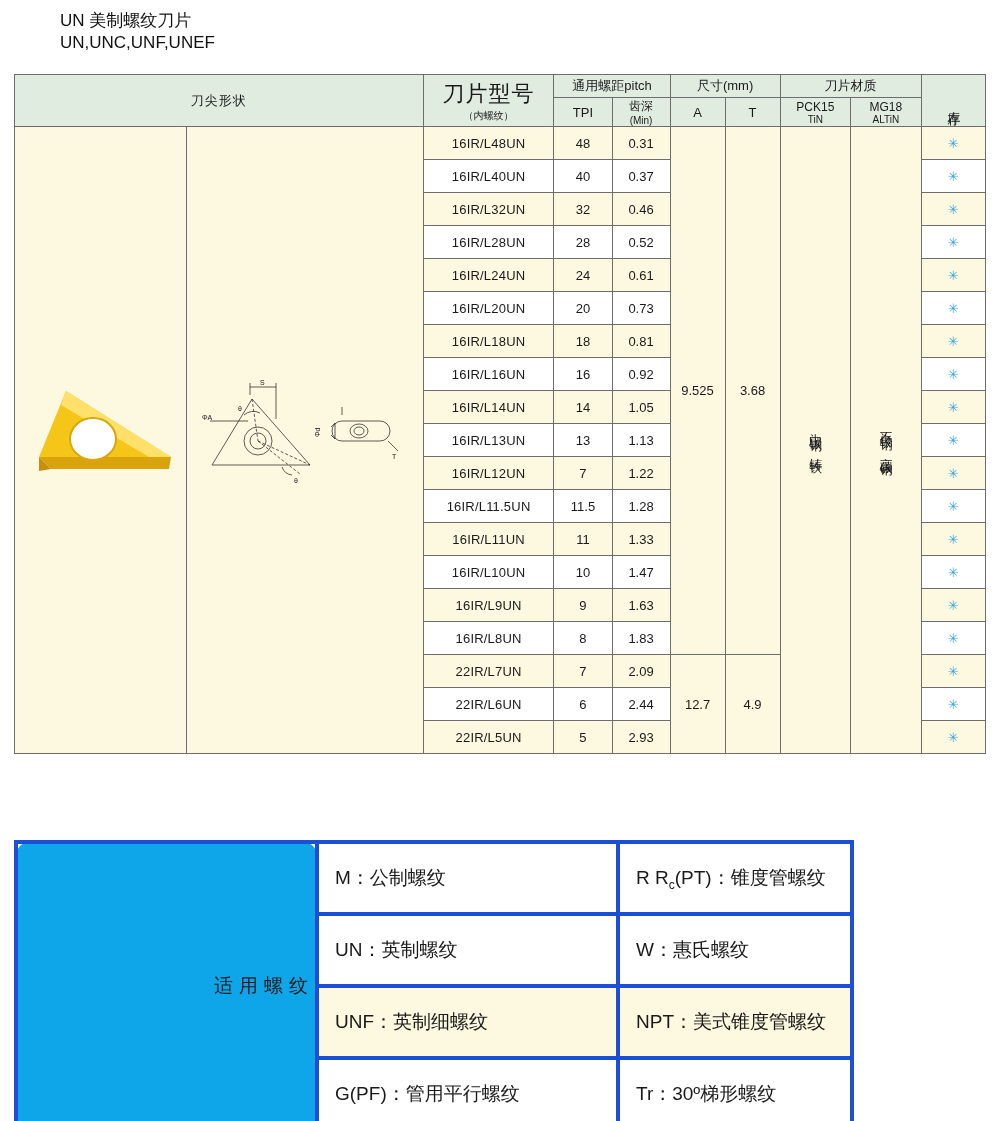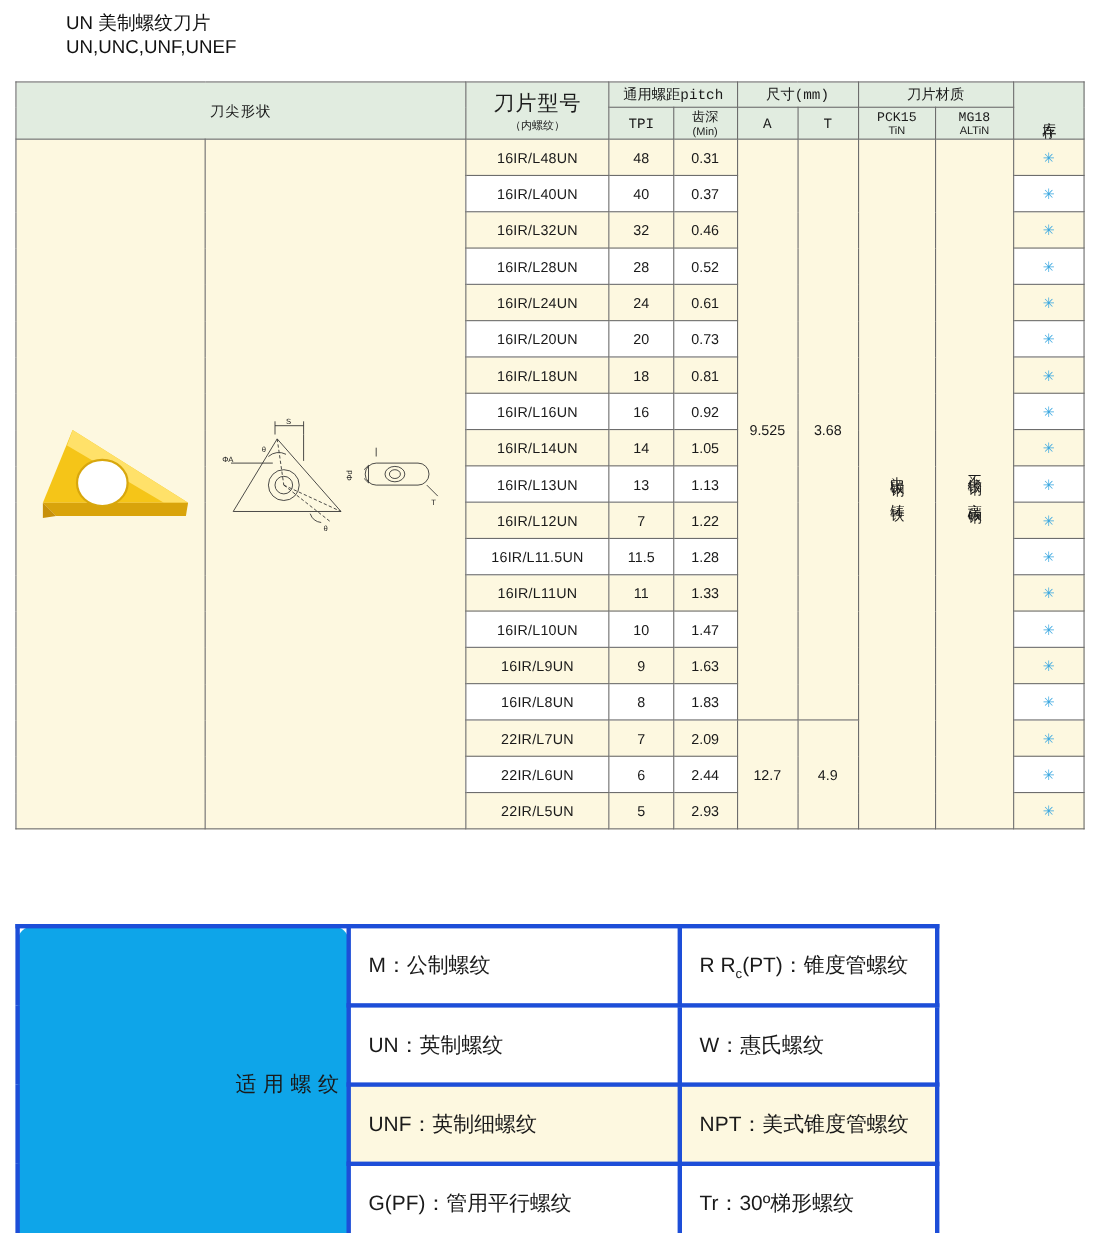--- a/index.html
+++ b/index.html
@@ -43,29 +43,28 @@
     font-weight: normal;
     font-size: 13px;
     text-align: center;
     vertical-align: middle;
   }
   .hdr {
     background: #e1ece0;
     height: 22px;
   }
   .hdr-big {
-    font-size: 19px;
+    font-size: 22px;
     letter-spacing: 1px;
   }
   .hdr-sub {
     font-size: 10px;
   }
   .hdr-small {
     font-size: 12px;
-    font-family: Liberation Mono, monospace;
   }
   .hdr-2line { line-height: 14px; font-size: 12px; }
 
   .col-shape { width: 166px; }
   .col-draw  { width: 228px; }
   .col-model { width: 126px; }
   .col-tpi   { width: 56px; }
   .col-depth { width: 56px; }
   .col-a     { width: 53px; }
   .col-t     { width: 53px; }

